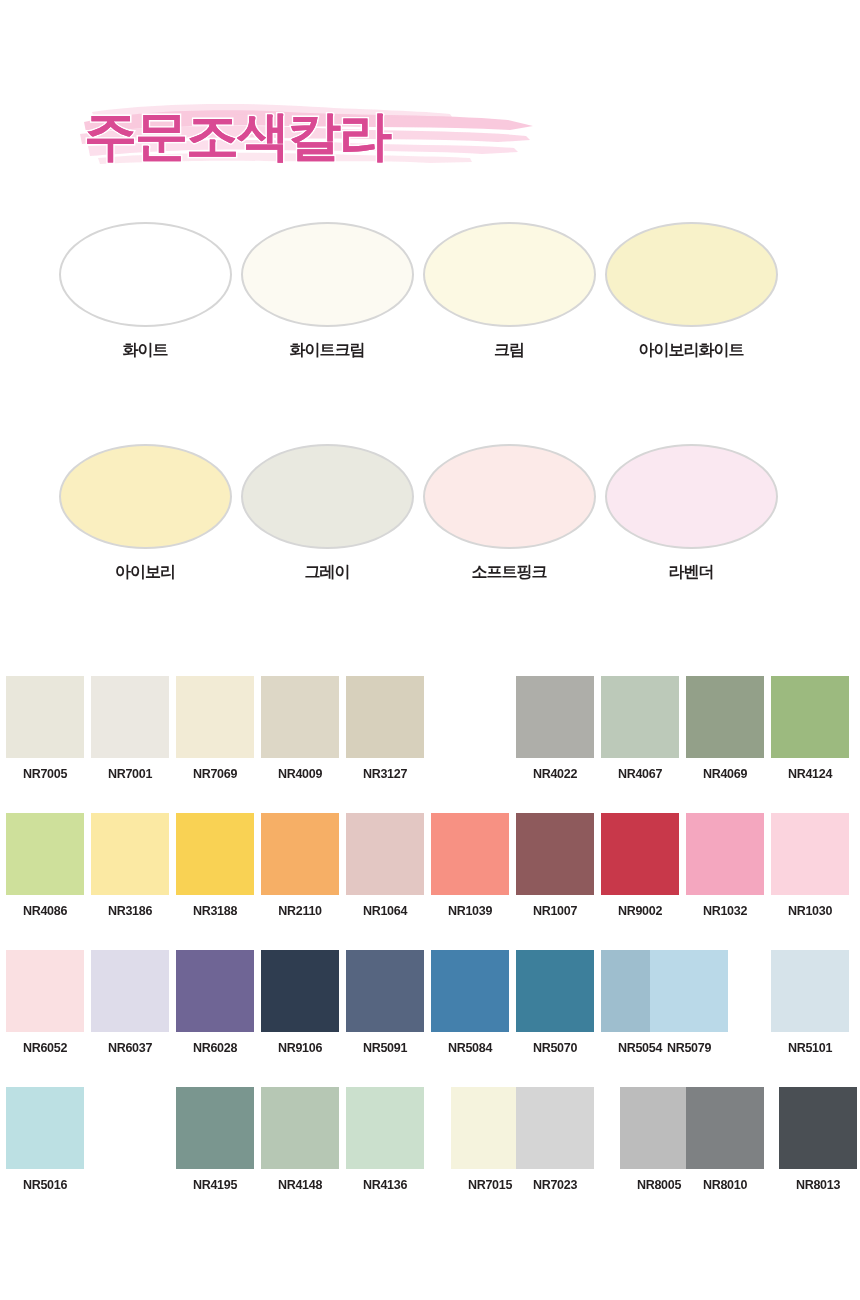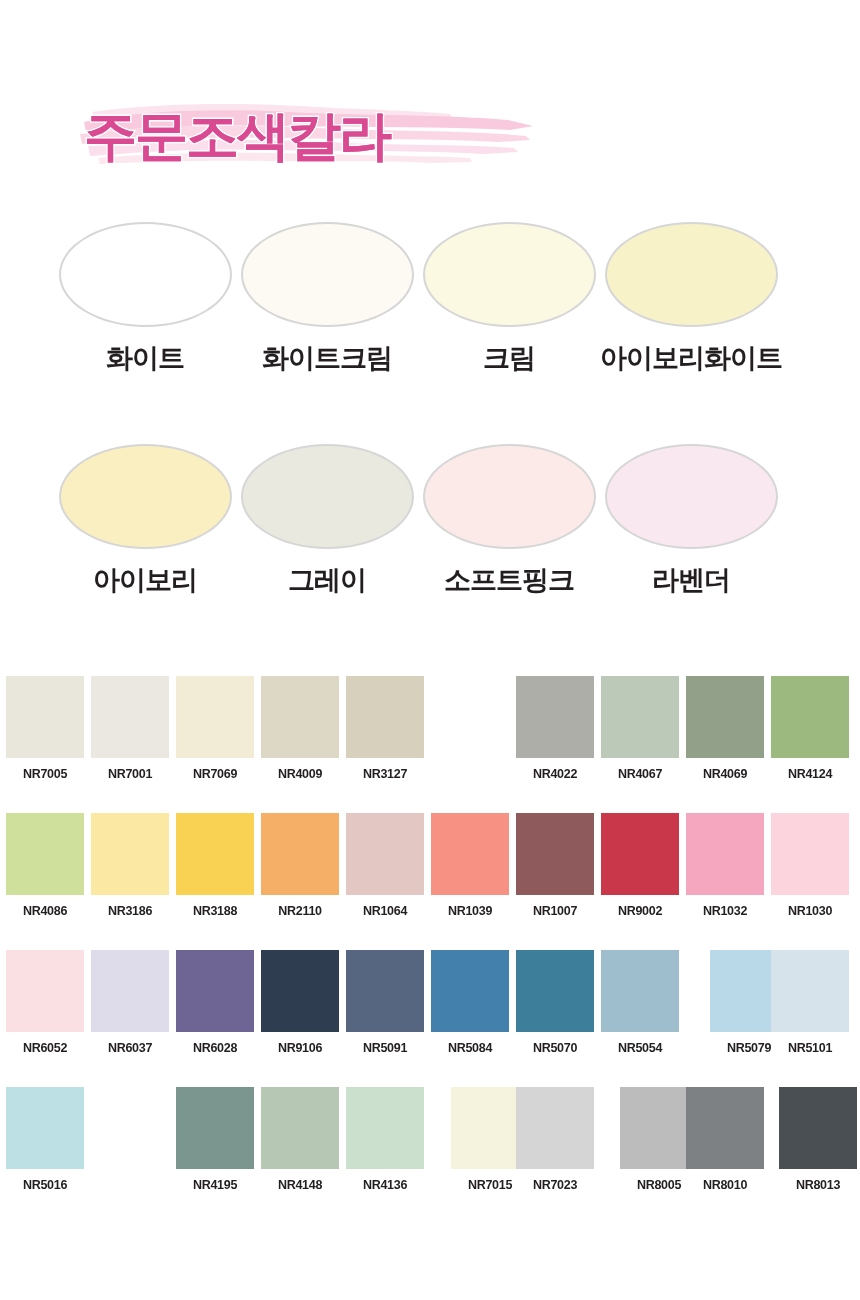--- a/index.html
+++ b/index.html
@@ -90,21 +90,21 @@
     height: 105px;
     border-radius: 50%;
     border: 2px solid #d6d6d6;
   }
   .ellipse-label {
     position: absolute;
     left: 0;
     top: 122px;
     width: 182px;
     text-align: center;
-    font-size: 27px;
+    font-size: 16px;
     font-weight: bold;
     color: #231f20;
     letter-spacing: -1px;
     white-space: nowrap;
   }
 
   
   #swatch-grid {
     position: absolute;
     left: 6px;
@@ -302,21 +302,21 @@
           <div class="swatch-code">NR5084</div>
         </div>
         <div class="swatch-cell" style="left: 510px;">
           <div class="swatch-chip" style="background: rgb(61, 127, 155);"></div>
           <div class="swatch-code">NR5070</div>
         </div>
         <div class="swatch-cell" style="left: 595px;">
           <div class="swatch-chip" style="background: rgb(158, 190, 206);"></div>
           <div class="swatch-code">NR5054</div>
         </div>
-        <div class="swatch-cell" style="left: 704px;">
+        <div class="swatch-cell" style="left: 644px;">
           <div class="swatch-chip" style="background: rgb(186, 217, 232);"></div>
           <div class="swatch-code">NR5079</div>
         </div>
         <div class="swatch-cell" style="left: 765px;">
           <div class="swatch-chip" style="background: rgb(214, 227, 234);"></div>
           <div class="swatch-code">NR5101</div>
         </div>
       </div>
       <div class="swatch-row">
         <div class="swatch-cell" style="left: 0px;">

